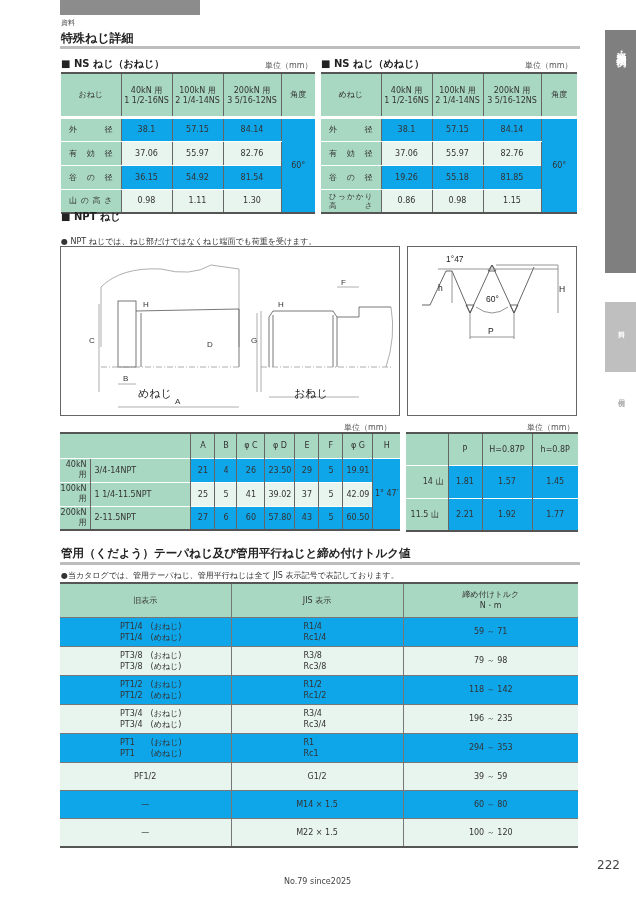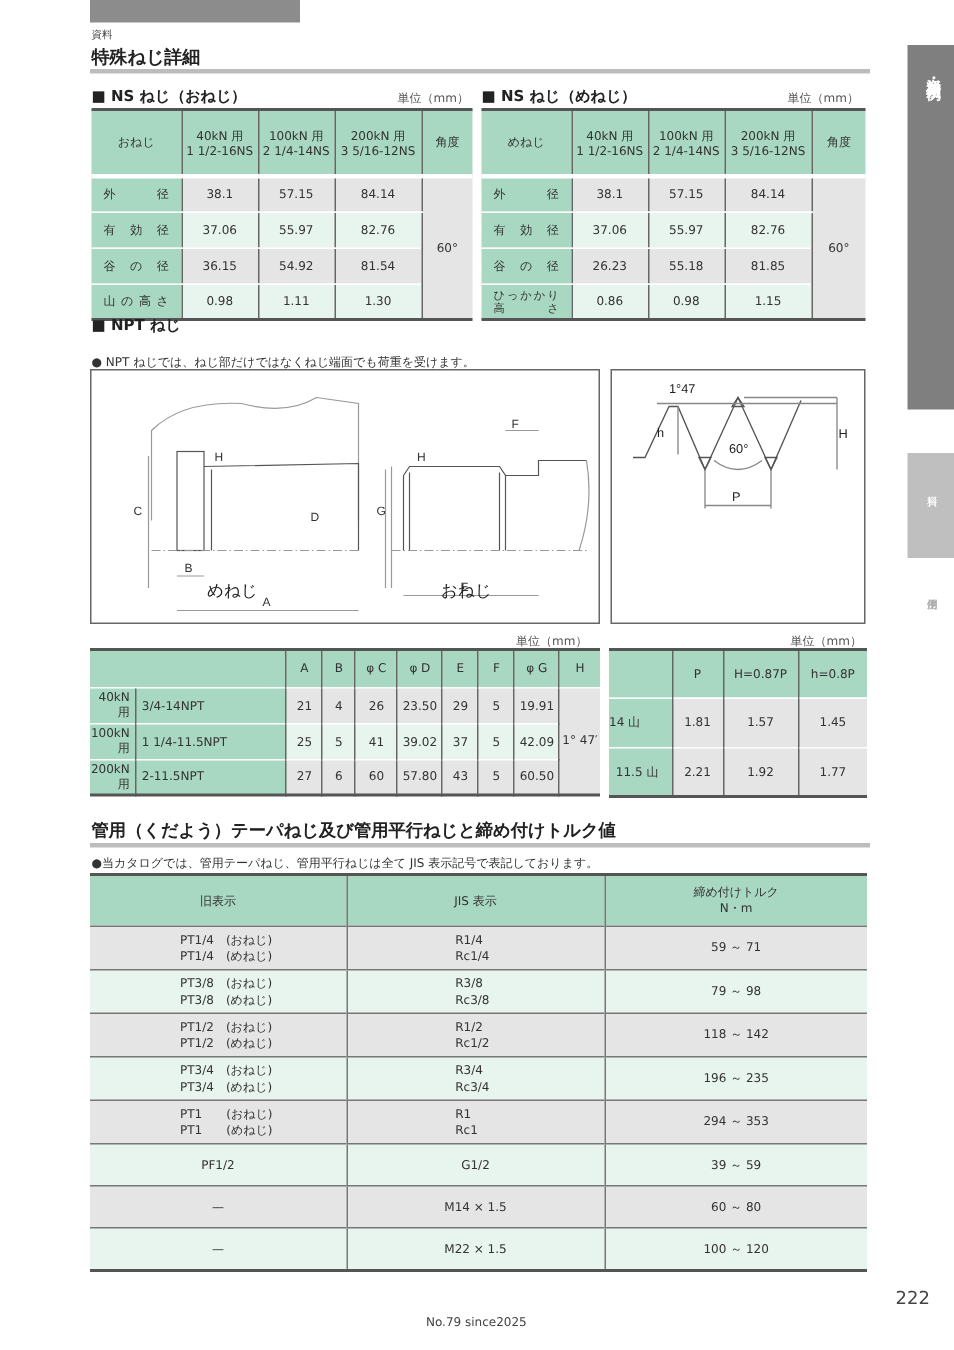--- a/index.html
+++ b/index.html
@@ -12,21 +12,21 @@
   .title-rule { position: absolute; left: 60px; top: 46px; width: 520px; height: 3px; background: #bdbdbd; }
 
   .sec-head { position: absolute; font-size: 10px; font-weight: bold; color: #222; }
   .unit { position: absolute; font-size: 8px; color: #555; }
 
   table { border-collapse: collapse; position: absolute; font-size: 8px; color: #333; }
   td, th { text-align: center; vertical-align: middle; font-weight: normal; }
   .hdr { background: #a9d8c2; }
   .lbl { background: #a9d8c2; }
   .alt { background: #e8f4ee; }
-  .wh { background: #e5e5e5; }
+  .wh { background: #0ea5e9; }
 
   .ns td, .ns th { border-left: 1px solid #666; border-bottom: 1px solid #ffffff; }
   .ns tr td:first-child, .ns tr th:first-child { border-left: none; }
   .ns { border-top: 2px solid #555; border-bottom: 2px solid #555; }
   .ns .hdr { border-bottom: 3px solid #fff; }
   .ns .lbl { text-align: justify; text-align-last: justify; padding: 0 8px; }
 
   .bullet { position: absolute; font-size: 8px; color: #333; }
 
   .diagram-box { position: absolute; border: 1.5px solid #666; background: #fff; }
@@ -119,21 +119,21 @@
     <td class="wh" rowspan="4">60°</td>
   </tr>
   <tr style="height:24px;">
     <td class="lbl">有効径</td>
     <td class="alt">37.06</td>
     <td class="alt">55.97</td>
     <td class="alt">82.76</td>
   </tr>
   <tr style="height:24px;">
     <td class="lbl">谷の径</td>
-    <td class="wh">26.23</td>
+    <td class="wh">19.26</td>
     <td class="wh">55.18</td>
     <td class="wh">81.85</td>
   </tr>
   <tr style="height:24px;">
     <td class="lbl" style="font-size:7.5px;line-height:9px;">ひっかかり高さ</td>
     <td class="alt">0.86</td>
     <td class="alt">0.98</td>
     <td class="alt">1.15</td>
   </tr>
 </tbody>
@@ -257,21 +257,21 @@
 <div class="unit" style="left:527px;top:422px;">単位（mm）</div>
 <table class="npt" style="left:406px;top:432px;width:172px;">
   <tbody>
       <tr style="height:32px;">
     <th class="hdr" style="width:42px;"></th>
     <th class="hdr" style="width:34px;">P</th>
     <th class="hdr" style="width:50px;">H=0.87P</th>
     <th class="hdr">h=0.8P</th>
   </tr>
   <tr style="height:33px;">
-    <td class="lbl" style="text-align:left;padding-right:4px;">14 山</td>
+    <td class="lbl" style="text-align:right;padding-right:4px;">14 山</td>
     <td class="wh">1.81</td>
     <td class="wh">1.57</td>
     <td class="wh">1.45</td>
   </tr>
   <tr style="height:33px;">
     <td class="lbl" style="text-align:center;padding-right:4px;">11.5 山</td>
     <td class="wh">2.21</td>
     <td class="wh">1.92</td>
     <td class="wh">1.77</td>
   </tr>

